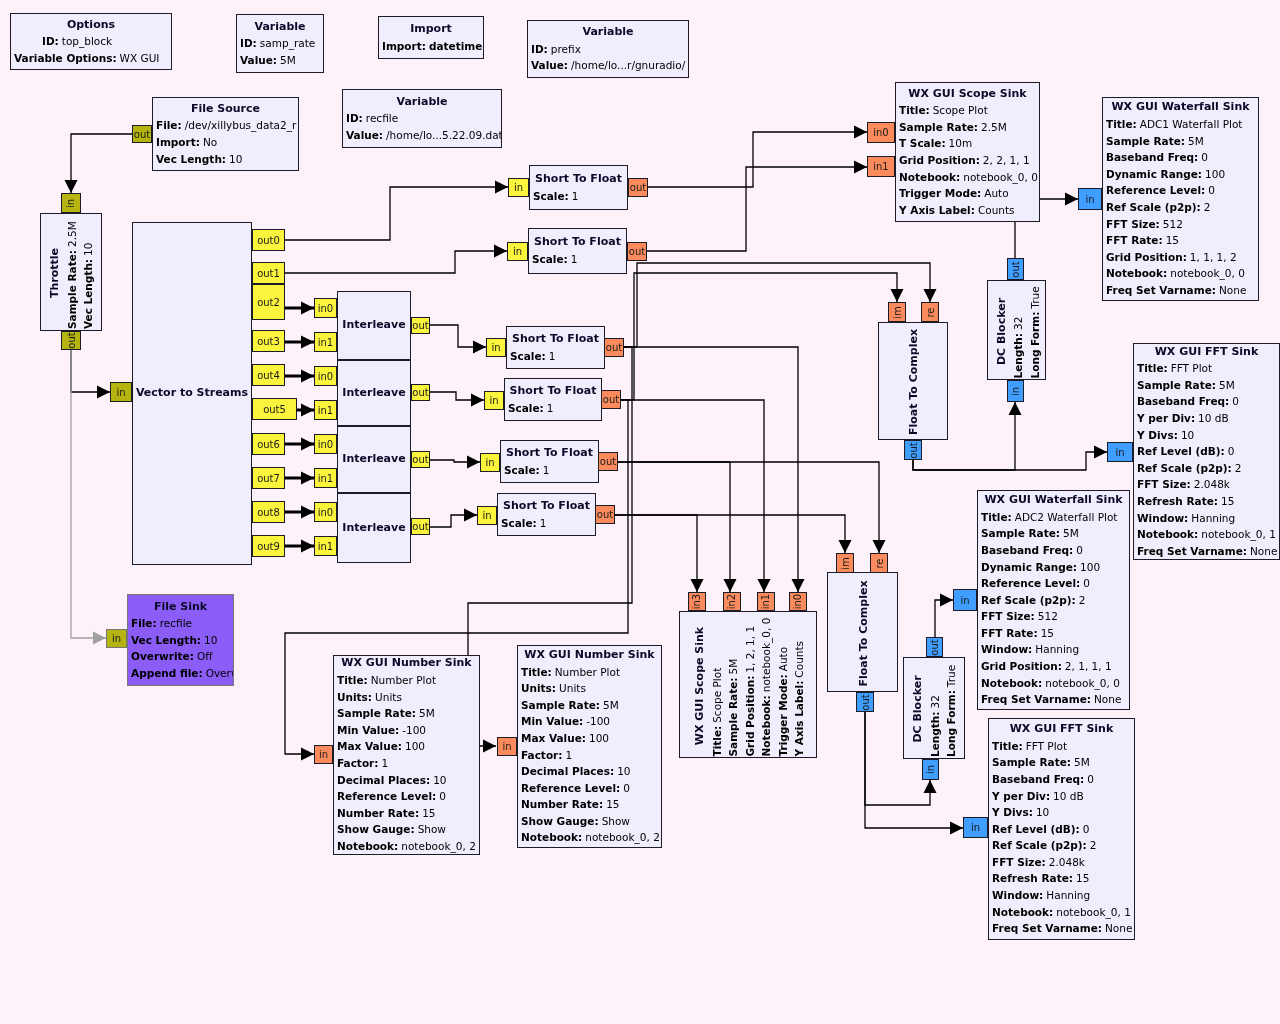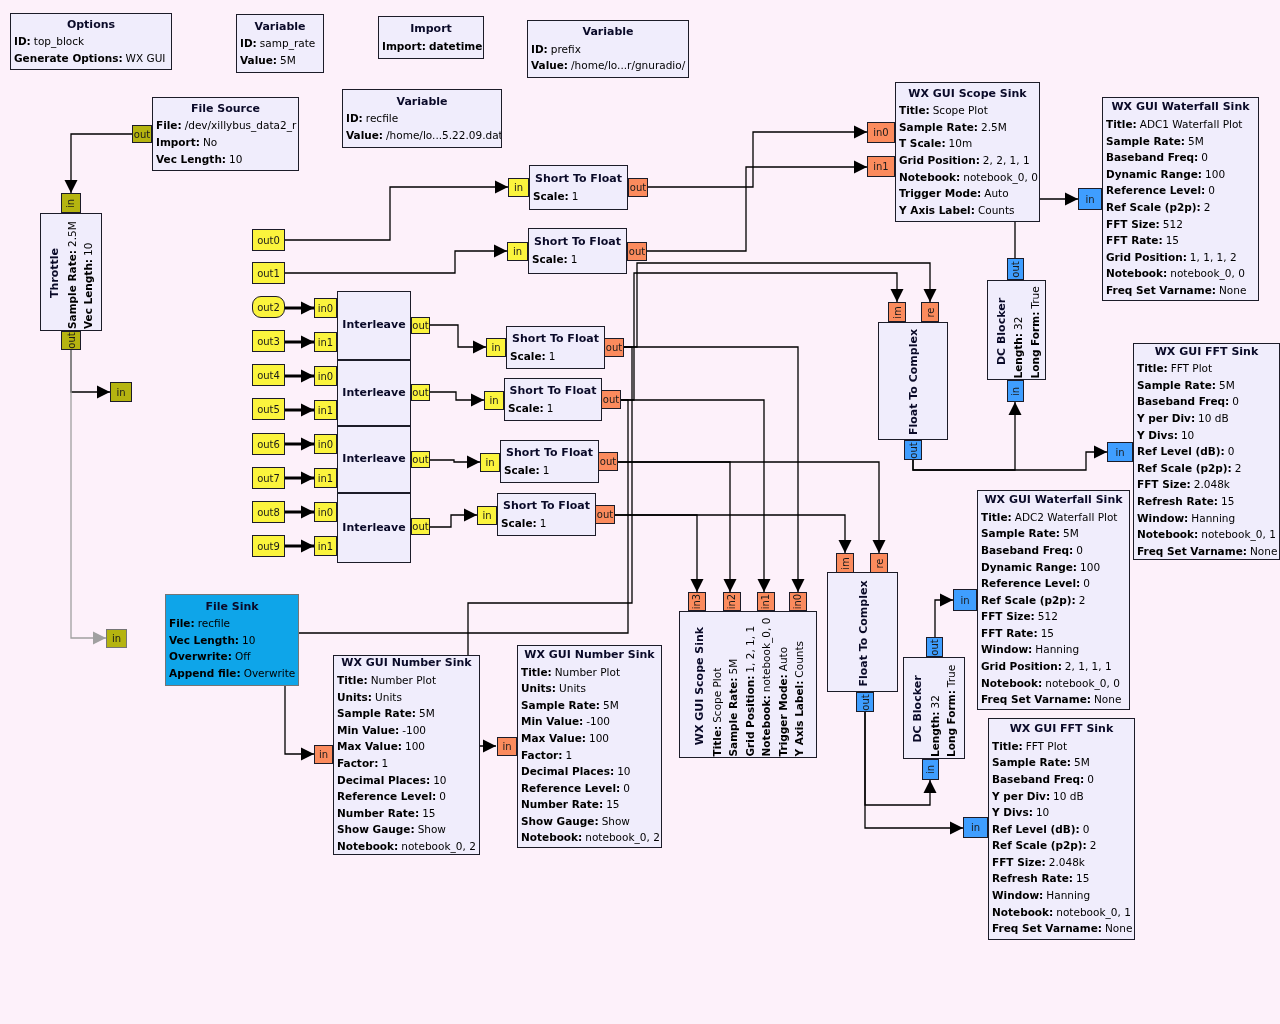--- a/index.html
+++ b/index.html
@@ -88,22 +88,22 @@
       <polygon points="1078,199 1065,205.5 1065,192.5" fill="#000000"></polygon>
       <polyline points="865,712 865,805 930,805 930,780" fill="none" stroke="#000000" stroke-width="1.3"></polyline>
       <polygon points="930,780 936.5,793 923.5,793" fill="#000000"></polygon>
       <polyline points="865,712 865,828 963,828" fill="none" stroke="#000000" stroke-width="1.3"></polyline>
       <polygon points="963,828 950,834.5 950,821.5" fill="#000000"></polygon>
       <polyline points="935,637 935,600 953,600" fill="none" stroke="#000000" stroke-width="1.3"></polyline>
       <polygon points="953,600 940,606.5 940,593.5" fill="#000000"></polygon>
     </svg>
     <div class="block" style="left: 10px; top: 13px; width: 162px; height: 57px; background: rgb(240, 237, 252); border-color: rgb(28, 28, 40);">
       <div class="title" style="color: rgb(10, 10, 40);">Options</div>
-      <div class="param" style="color: rgb(0, 0, 0);"><b>ID:</b><span>top_block</span></div>
-      <div class="param" style="color: rgb(0, 0, 0);"><b>Generate Options:</b><span>WX GUI</span></div>
+      <div class="param" style="color: rgb(0, 0, 0); margin-left: 28px;"><b>ID:</b><span>top_block</span></div>
+      <div class="param" style="color: rgb(0, 0, 0);"><b>Variable Options:</b><span>WX GUI</span></div>
     </div>
     <div class="block" style="left: 236px; top: 14px; width: 88px; height: 59px; background: rgb(240, 237, 252); border-color: rgb(28, 28, 40);">
       <div class="title" style="color: rgb(10, 10, 40);">Variable</div>
       <div class="param" style="color: rgb(0, 0, 0);"><b>ID:</b><span>samp_rate</span></div>
       <div class="param" style="color: rgb(0, 0, 0);"><b>Value:</b><span>5M</span></div>
     </div>
     <div class="block" style="left: 378px; top: 16px; width: 106px; height: 43px; background: rgb(240, 237, 252); border-color: rgb(28, 28, 40);">
       <div class="title" style="color: rgb(10, 10, 40);">Import</div>
       <div class="param" style="color: rgb(0, 0, 0); font-weight: bold;"><b>Import:</b><span>datetime</span></div>
     </div>
@@ -132,39 +132,42 @@
         <div class="param" style="color: rgb(0, 0, 0);"><b>Sample Rate:</b><span>2.5M</span></div>
         <div class="param" style="color: rgb(0, 0, 0);"><b>Vec Length:</b><span>10</span></div>
       </div>
     </div>
     <div class="port rot" style="left: 61px; top: 193px; width: 20px; height: 20px; background: rgb(181, 180, 16);">
       <span>in</span>
     </div>
     <div class="port rot" style="left: 61px; top: 331px; width: 20px; height: 19px; background: rgb(181, 180, 16);">
       <span>out</span>
     </div>
+    <div class="block" style="left: 132px; top: 222px; width: 120px; height: 343px; background: rgb(240, 237, 252); border-color: rgb(28, 28, 40);">
+      <div class="title" style="color: rgb(10, 10, 40);">Vector to Streams</div>
+    </div>
     <div class="port" style="left: 110px; top: 382px; width: 22px; height: 20px; background: rgb(181, 180, 16);">
       <span>in</span>
     </div>
     <div class="port" style="left: 252px; top: 229px; width: 33px; height: 22px; background: rgb(251, 244, 61);">
       <span>out0</span>
     </div>
     <div class="port" style="left: 252px; top: 262px; width: 33px; height: 22px; background: rgb(251, 244, 61);">
       <span>out1</span>
     </div>
-    <div class="port" style="left: 252px; top: 296px; width: 33px; height: 22px; background: rgb(251, 244, 61); border-radius: 9px;">
+    <div class="port" style="left: 252px; top: 284px; width: 33px; height: 36px; background: rgb(251, 244, 61);">
       <span>out2</span>
     </div>
     <div class="port" style="left: 252px; top: 330px; width: 33px; height: 22px; background: rgb(251, 244, 61);">
       <span>out3</span>
     </div>
     <div class="port" style="left: 252px; top: 364px; width: 33px; height: 22px; background: rgb(251, 244, 61);">
       <span>out4</span>
     </div>
-    <div class="port" style="left: 252px; top: 398px; width: 33px; height: 22px; background: rgb(251, 244, 61); justify-content: center;">
+    <div class="port" style="left: 252px; top: 398px; width: 45px; height: 22px; background: rgb(251, 244, 61); justify-content: center;">
       <span>out5</span>
     </div>
     <div class="port" style="left: 252px; top: 433px; width: 33px; height: 22px; background: rgb(251, 244, 61);">
       <span>out6</span>
     </div>
     <div class="port" style="left: 252px; top: 467px; width: 33px; height: 22px; background: rgb(251, 244, 61);">
       <span>out7</span>
     </div>
     <div class="port" style="left: 252px; top: 501px; width: 33px; height: 22px; background: rgb(251, 244, 61);">
       <span>out8</span>
@@ -471,21 +474,21 @@
       <div class="param" style="color: rgb(0, 0, 0);"><b>Factor:</b><span>1</span></div>
       <div class="param" style="color: rgb(0, 0, 0);"><b>Decimal Places:</b><span>10</span></div>
       <div class="param" style="color: rgb(0, 0, 0);"><b>Reference Level:</b><span>0</span></div>
       <div class="param" style="color: rgb(0, 0, 0);"><b>Number Rate:</b><span>15</span></div>
       <div class="param" style="color: rgb(0, 0, 0);"><b>Show Gauge:</b><span>Show</span></div>
       <div class="param" style="color: rgb(0, 0, 0);"><b>Notebook:</b><span>notebook_0, 2</span></div>
     </div>
     <div class="port" style="left: 497px; top: 737px; width: 20px; height: 19px; background: rgb(251, 139, 93);">
       <span>in</span>
     </div>
-    <div class="block" style="left: 127px; top: 594px; width: 134px; height: 92px; background: #0ea5e9; border-color: rgb(117, 117, 117); margin-left: 38px;">
+    <div class="block" style="left: 127px; top: 594px; width: 107px; height: 92px; background: #8b5cf6; border-color: rgb(117, 117, 117);">
       <div class="title" style="color: rgb(10, 10, 40);">File Sink</div>
       <div class="param" style="color: rgb(0, 0, 0);"><b>File:</b><span>recfile</span></div>
       <div class="param" style="color: rgb(0, 0, 0);"><b>Vec Length:</b><span>10</span></div>
       <div class="param" style="color: rgb(0, 0, 0);"><b>Overwrite:</b><span>Off</span></div>
       <div class="param" style="color: rgb(0, 0, 0);"><b>Append file:</b><span>Overwrite</span></div>
     </div>
     <div class="port" style="left: 106px; top: 629px; width: 21px; height: 19px; background: rgb(181, 180, 16); border-color: rgb(117, 117, 117);">
       <span>in</span>
     </div>
   </div>

